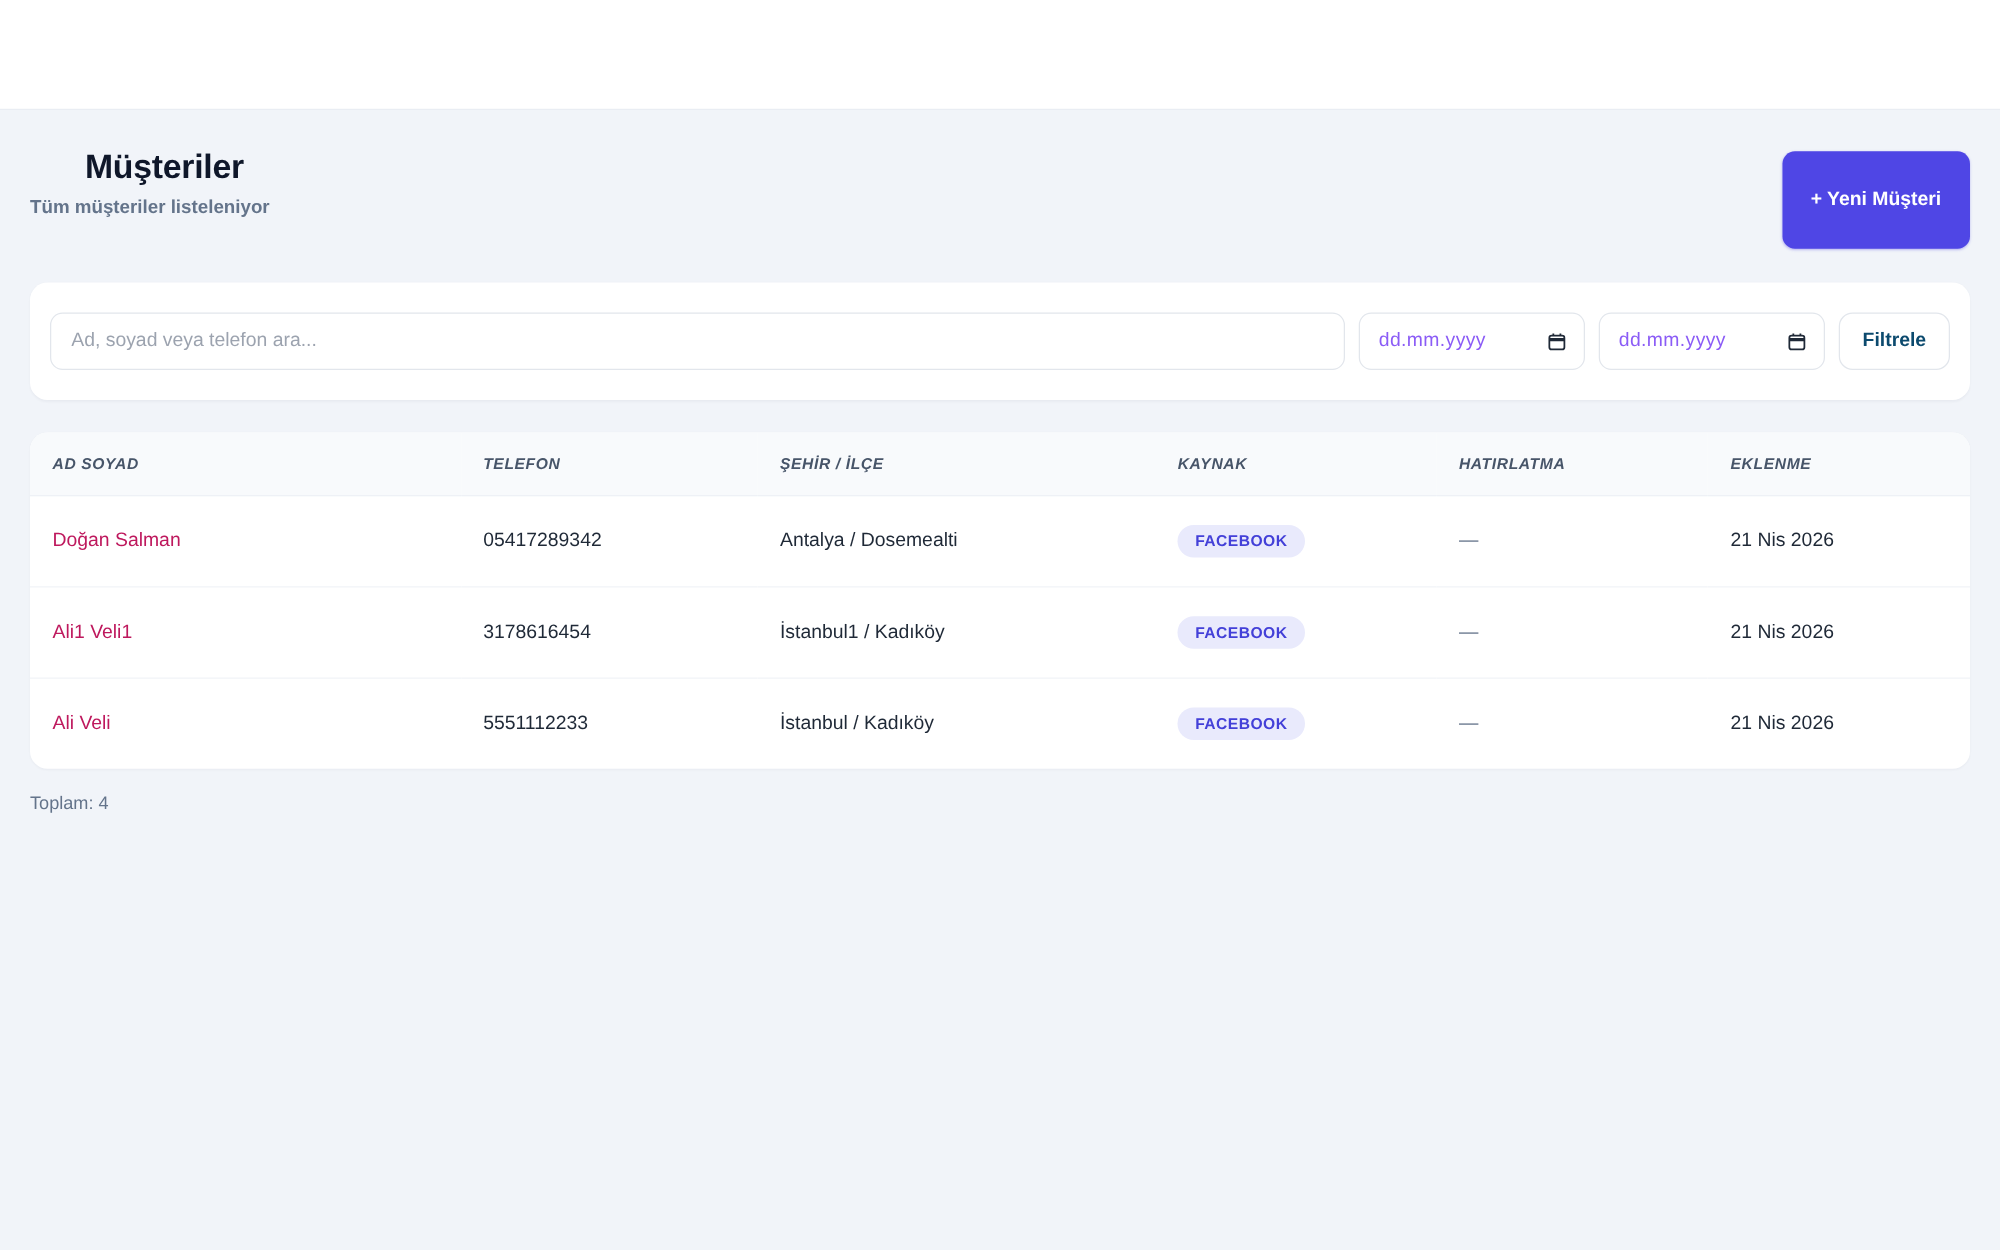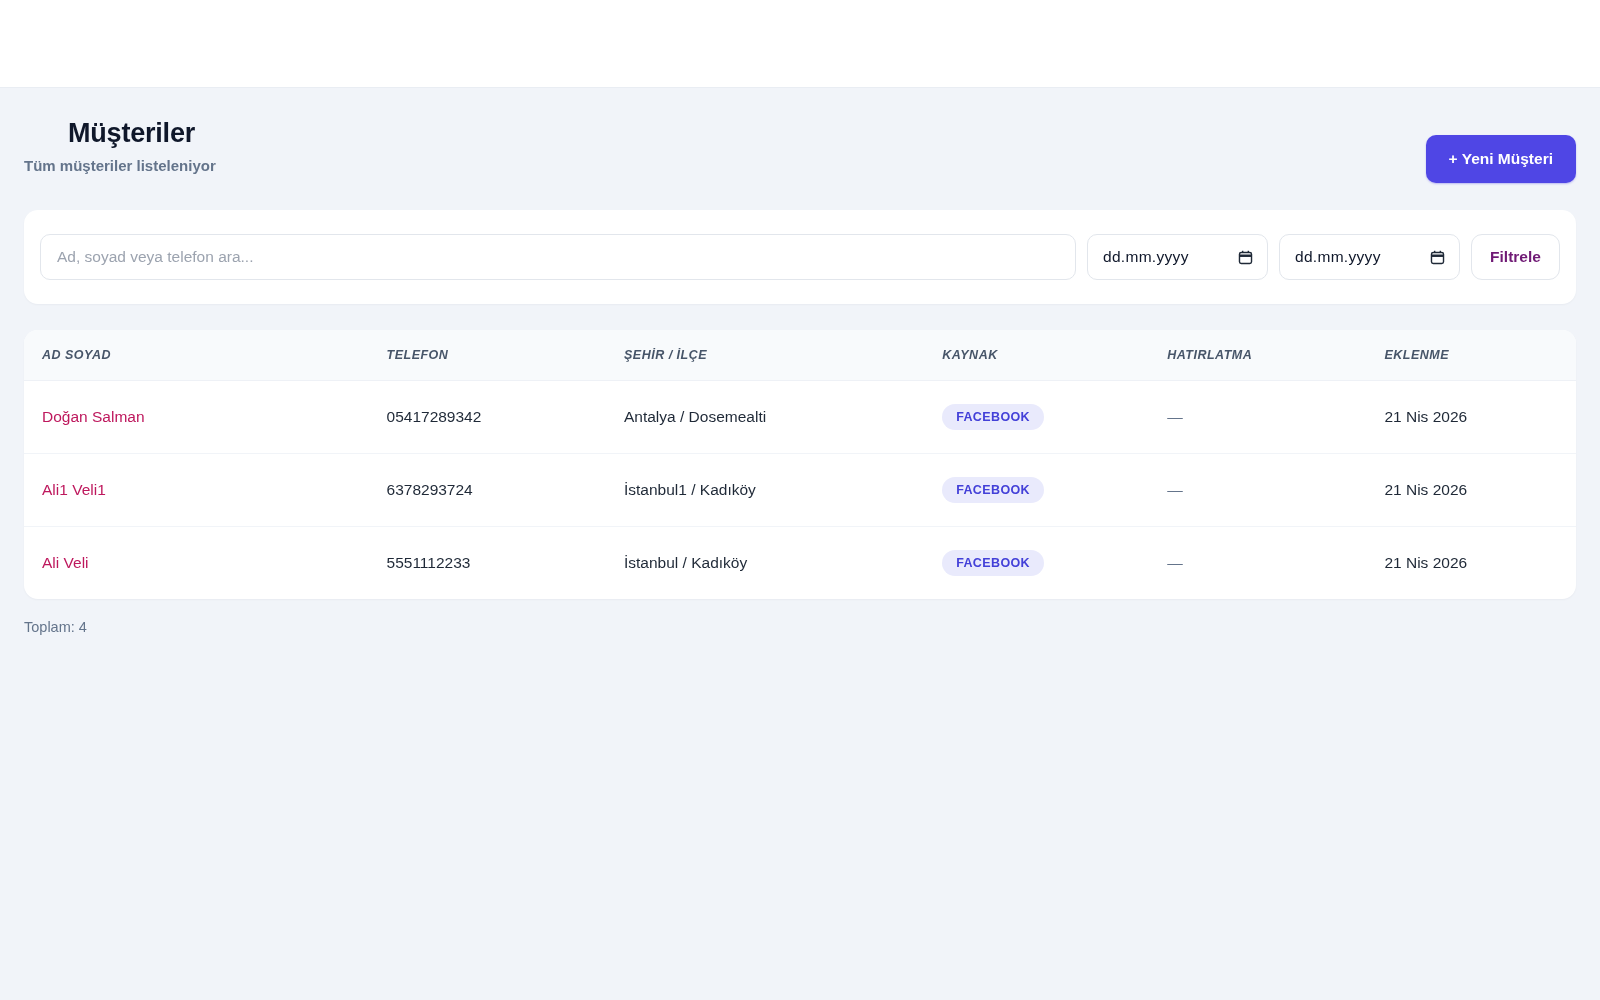--- a/index.html
+++ b/index.html
@@ -30,29 +30,29 @@
     letter-spacing: -0.2px;
     margin-left: 44px;
   }
   .page-subtitle {
     margin-top: 8px;
     font-size: 15px;
     color: #64748B;
     font-weight: bold;
   }
   .btn-primary {
-    margin-top: 17px;
+    margin-top: 3px;
     background: #4F46E5;
     color: #FFFFFF;
     border: none;
     border-radius: 10px;
     font-family: inherit;
     font-size: 15.5px;
     font-weight: 700;
-    padding: 15px 23px;
+    padding: 30px 23px;
     cursor: pointer;
     box-shadow: 0 1px 2px rgba(79,70,229,0.35);
     text-align: right;
   }
   .filter-card {
     margin-top: 27px;
     background: #FFFFFF;
     border-radius: 14px;
     padding: 24px 16px;
     display: flex;
@@ -80,34 +80,34 @@
     border-radius: 10px;
     background: #FFFFFF;
     display: flex;
     align-items: center;
     justify-content: space-between;
     padding: 0 13px 0 15px;
     cursor: text;
   }
   .date-input .date-text {
     font-size: 15.5px;
-    color: #0f172a;
+    color: #8b5cf6;
     letter-spacing: 0.3px;
   }
   .cal-icon { width: 17px; height: 17px; display: block; }
   .btn-filter {
     width: 89px;
     height: 46px;
     background: #FFFFFF;
     border: 1px solid #E2E6EC;
     border-radius: 11px;
     font-family: inherit;
     font-size: 15.5px;
     font-weight: 700;
-    color: #701a75;
+    color: #0c4a6e;
     cursor: pointer;
   }
   .table-card {
     margin-top: 26px;
     background: #FFFFFF;
     border-radius: 14px;
     overflow: hidden;
     box-shadow: 0 1px 2px rgba(15,23,42,0.04);
   }
   table {
@@ -214,21 +214,21 @@
           <tr>
             <td class="cell-name">Doğan Salman</td>
             <td class="cell-phone">05417289342</td>
             <td class="cell-city">Antalya / Dosemealti</td>
             <td class="cell-source"><span class="badge-source">FACEBOOK</span></td>
             <td class="cell-reminder">—</td>
             <td class="cell-added">21 Nis 2026</td>
           </tr>
           <tr>
             <td class="cell-name">Ali1 Veli1</td>
-            <td class="cell-phone">6378293724</td>
+            <td class="cell-phone">3178616454</td>
             <td class="cell-city">İstanbul1 / Kadıköy</td>
             <td class="cell-source"><span class="badge-source">FACEBOOK</span></td>
             <td class="cell-reminder">—</td>
             <td class="cell-added">21 Nis 2026</td>
           </tr>
           <tr>
             <td class="cell-name">Ali Veli</td>
             <td class="cell-phone">5551112233</td>
             <td class="cell-city">İstanbul / Kadıköy</td>
             <td class="cell-source"><span class="badge-source">FACEBOOK</span></td>

